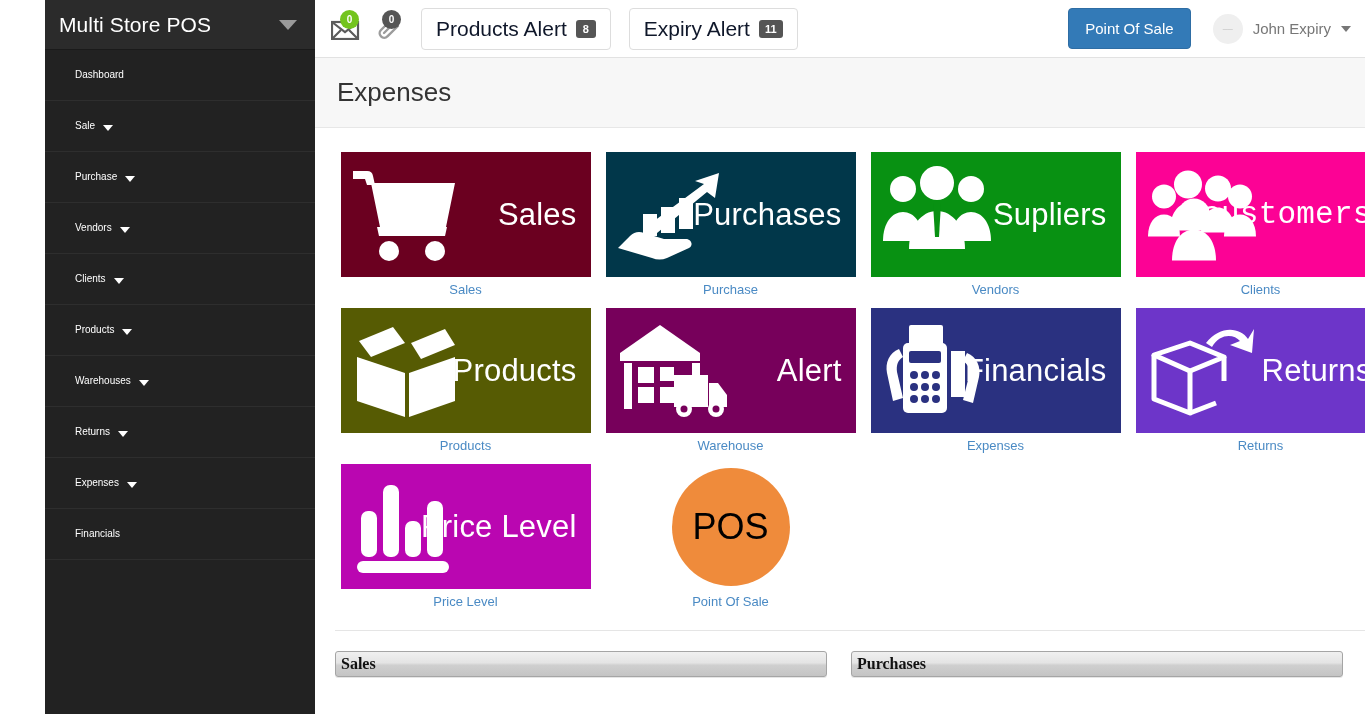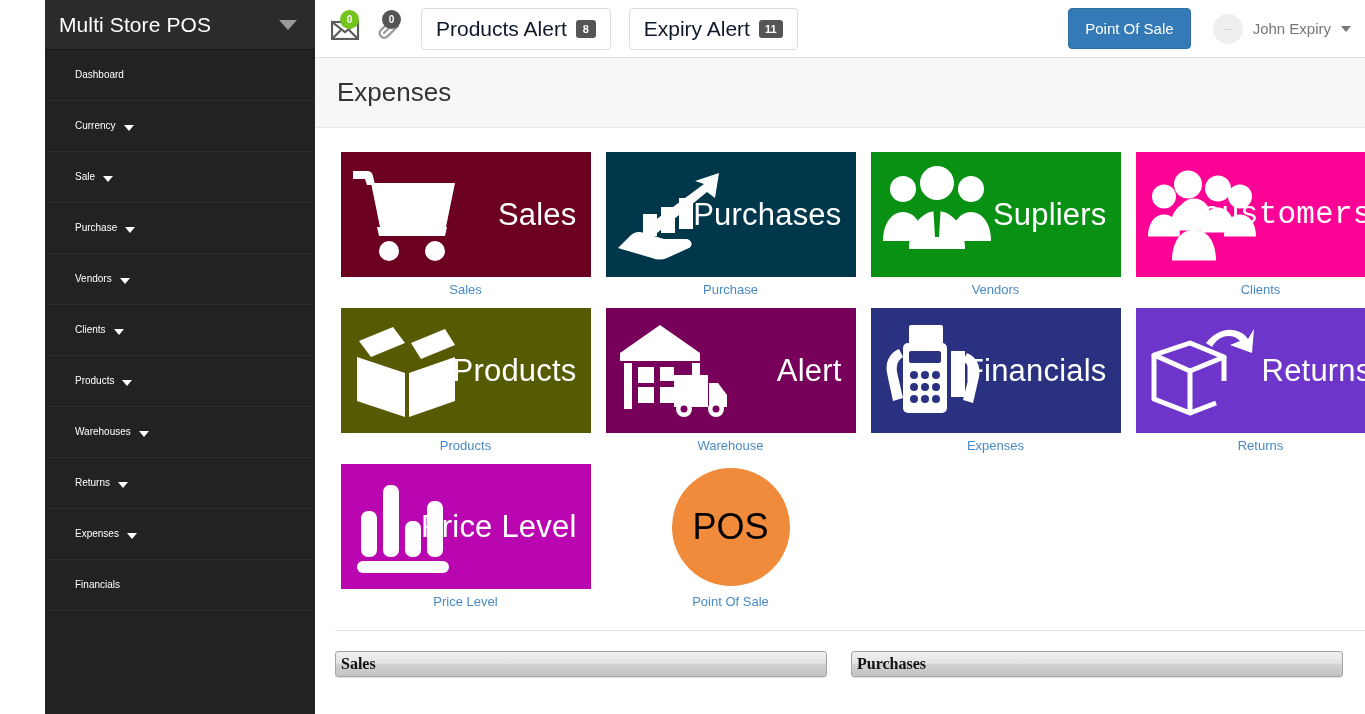--- a/index.html
+++ b/index.html
@@ -221,24 +221,20 @@
 <div class="app">
 
   <aside class="sidebar">
     <div class="brand">
       <span class="brand-title">Multi Store POS</span>
       <span class="brand-caret"></span>
     </div>
     <nav class="nav" id="nav-list">
         <div class="nav-item">
           <span class="nav-label">Dashboard</span>
-        </div>
-        <div class="nav-item">
-          <span class="nav-label">Currency</span>
-          <span class="caret-sm"></span>
         </div>
         <div class="nav-item">
           <span class="nav-label">Sale</span>
           <span class="caret-sm"></span>
         </div>
         <div class="nav-item">
           <span class="nav-label">Purchase</span>
           <span class="caret-sm"></span>
         </div>
         <div class="nav-item">

